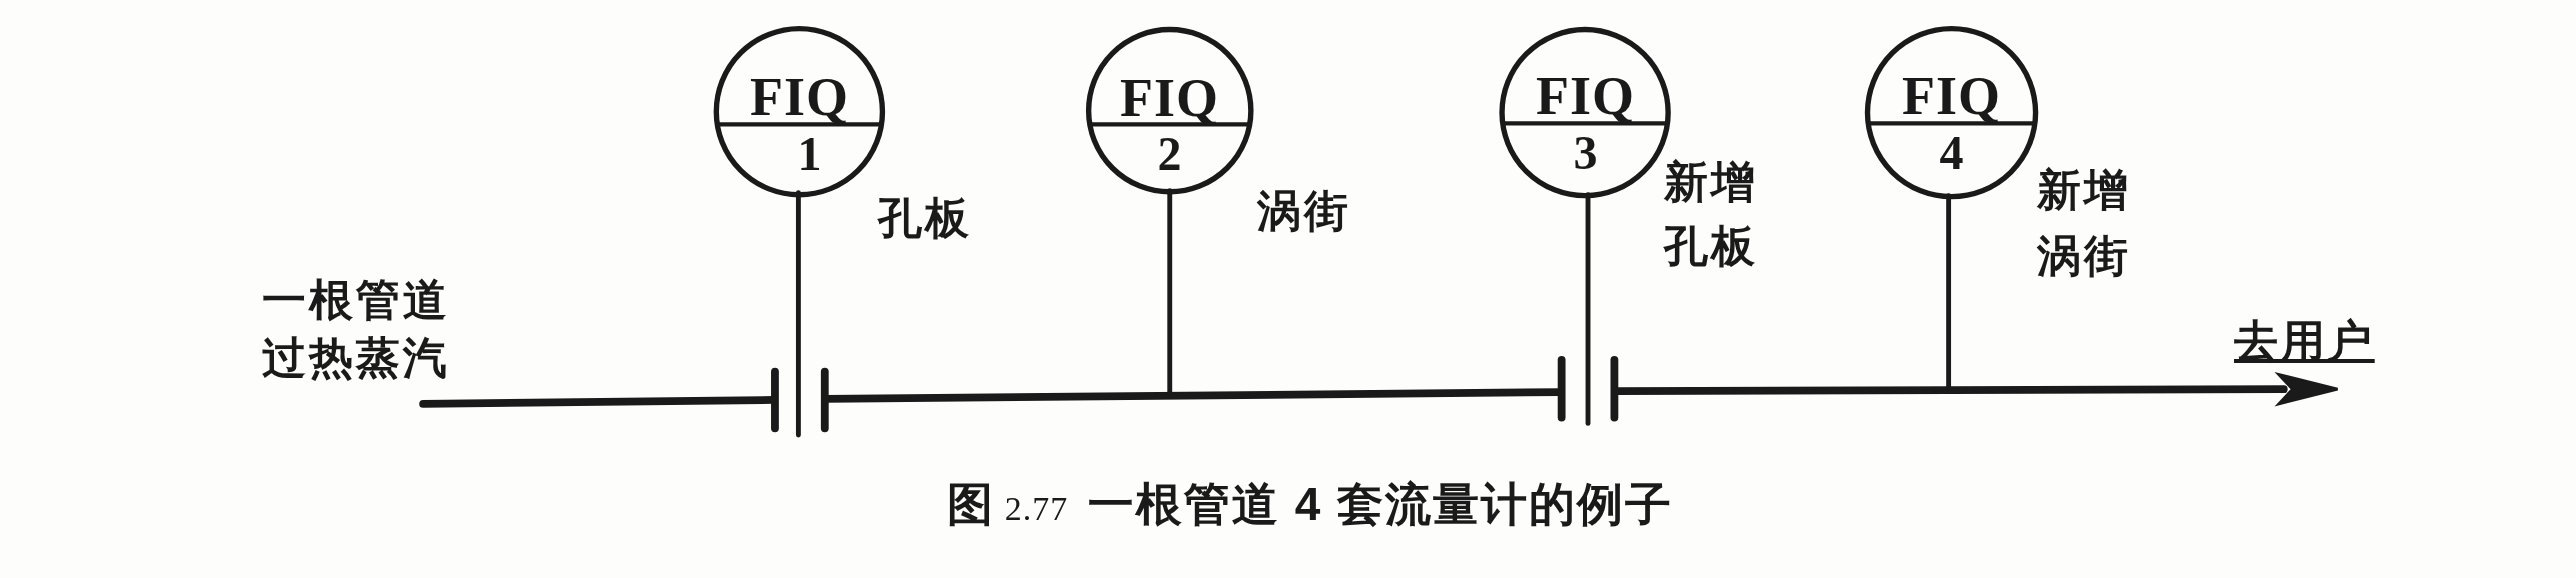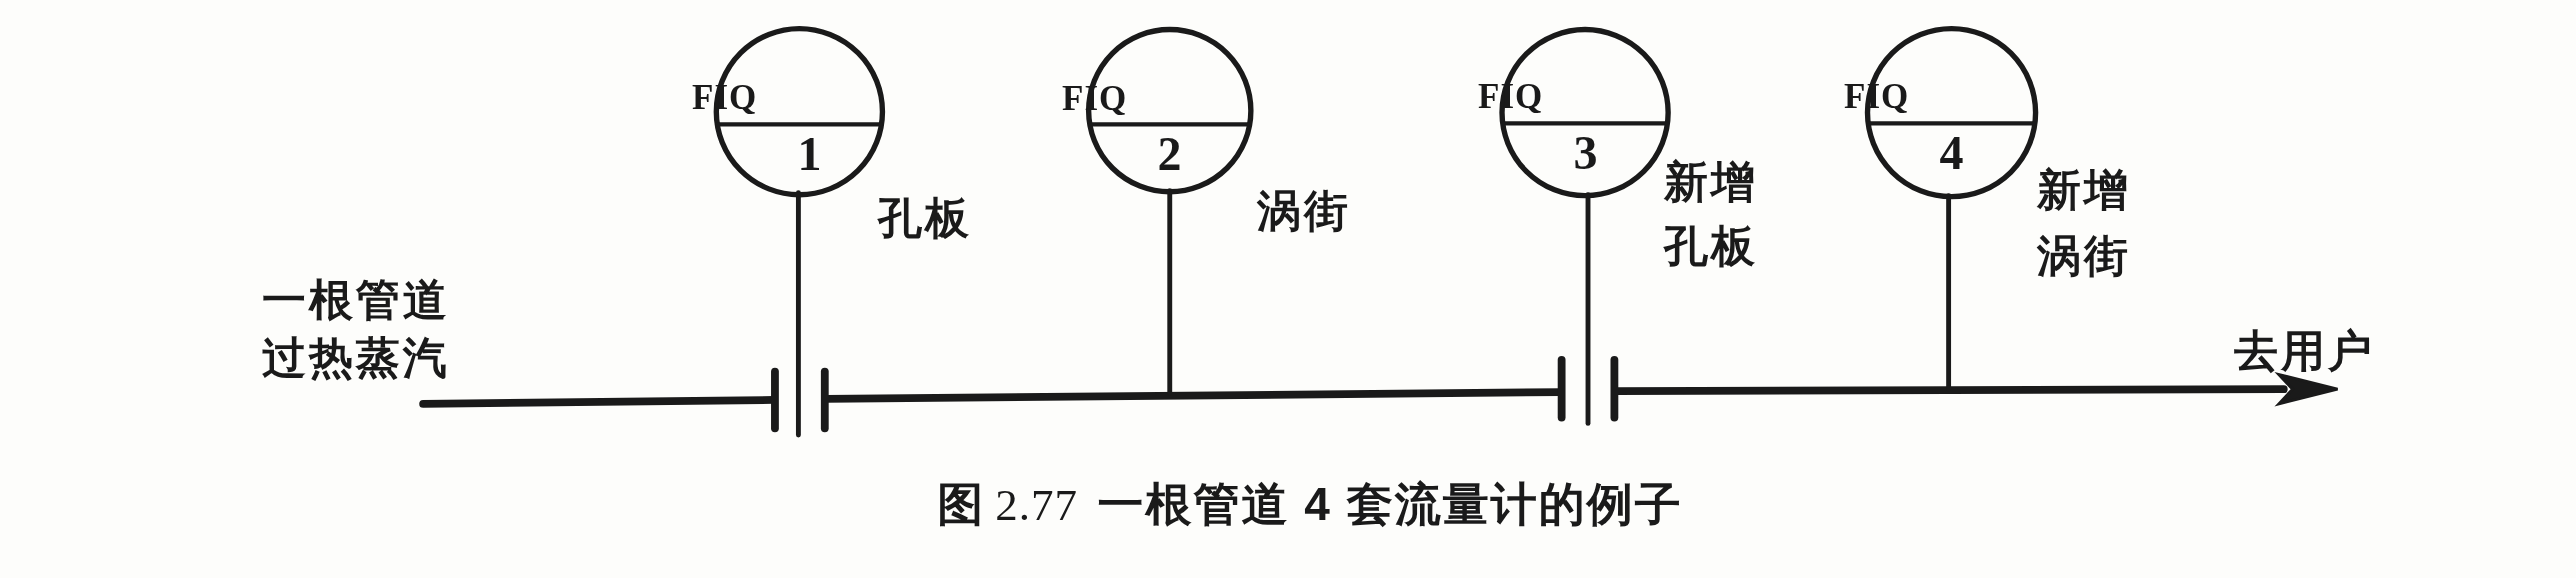--- a/index.html
+++ b/index.html
@@ -27,27 +27,28 @@
     color: #1a1a1a;
     white-space: nowrap;
   }
   .cjk {
     font-weight: bold;
     font-size: 44px;
     letter-spacing: 2.9px;
     line-height: 1.0;
   }
   .src-label { left: 262px; top: 271px; line-height: 58px; }
-  .dst-label { left: 2234px; top: 329px; }
+  .dst-label { left: 2234px; top: 319px; text-decoration: underline; }
   .inst-tag {
     position: absolute;
     width: 215px;
+    text-align: center;
     font-family: "Liberation Serif", serif;
     font-weight: bold;
-    font-size: 35px;
+    font-size: 54px;
     line-height: 49px;
     letter-spacing: 1px;
   }
   .inst-num {
     position: absolute;
     width: 215px;
     text-align: center;
     font-family: "Liberation Serif", serif;
     font-weight: bold;
     font-size: 48px;
@@ -67,21 +68,21 @@
     transform: translateX(-50%);
     font-weight: bold;
     font-size: 46px;
     letter-spacing: 2px;
     line-height: 53px;
     white-space: nowrap;
   }
   .caption .fig-num {
     font-family: "Liberation Serif", serif;
     font-weight: normal;
-    font-size: 45px;
+    font-size: 34px;
     letter-spacing: 1px;
     padding: 0 5.9px 0 9.8px;
   }
   .caption .fig-title { padding-left: 13.7px; }
 </style>
 </head>
 <body>
 
 <div class="page">
 

